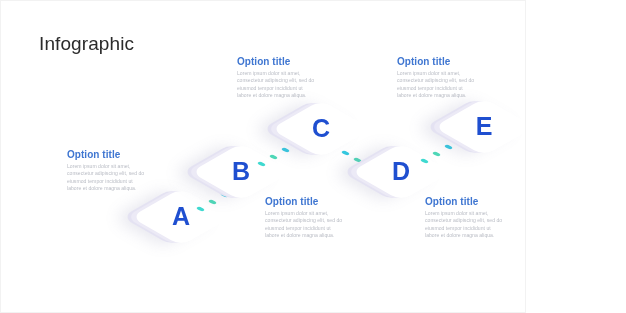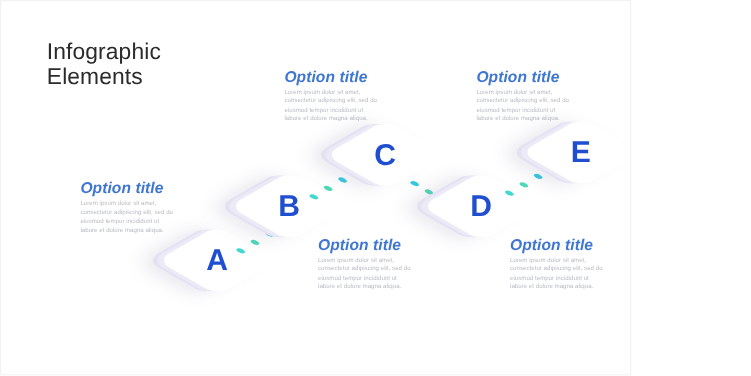--- a/index.html
+++ b/index.html
@@ -30,26 +30,25 @@
     width:150px;
   }
   .page-title .l2{display:block;}
 
   
   .opt{
     position:absolute;
     width:80px;
   }
   .opt .opt-title{
-    font-size:13px;
+    font-size:10px;
     font-weight:700;
     color:#3f76d1;
     margin:0 0 3px 0;
     letter-spacing:0.05px;
-    font-style:italic;
   }
   .opt .opt-body{
     font-size:5.1px;
     line-height:7.4px;
     color:#b9bcc4;
     margin:0;
     letter-spacing:0.02px;
   }
 
   
@@ -93,21 +92,20 @@
   .dot.c2{background:#4fd8b8;}
   .dot.c3{background:#35c9e0;}
 </style>
 </head>
 <body>
 
 <div class="canvas">
 
   <div class="page-title">
     <span>Infographic</span>
-    <span class="l2">Elements</span>
   </div>
 
   <div class="opt" style="left:66px;top:148px;">
     <p class="opt-title">Option title</p>
     <p class="opt-body">Lorem ipsum dolor sit amet, consectetur adipiscing elit, sed do eiusmod tempor incididunt ut labore et dolore magna aliqua.</p>
   </div>
 
   <div class="opt" style="left:236px;top:55px;">
     <p class="opt-title">Option title</p>
     <p class="opt-body">Lorem ipsum dolor sit amet, consectetur adipiscing elit, sed do eiusmod tempor incididunt ut labore et dolore magna aliqua.</p>

